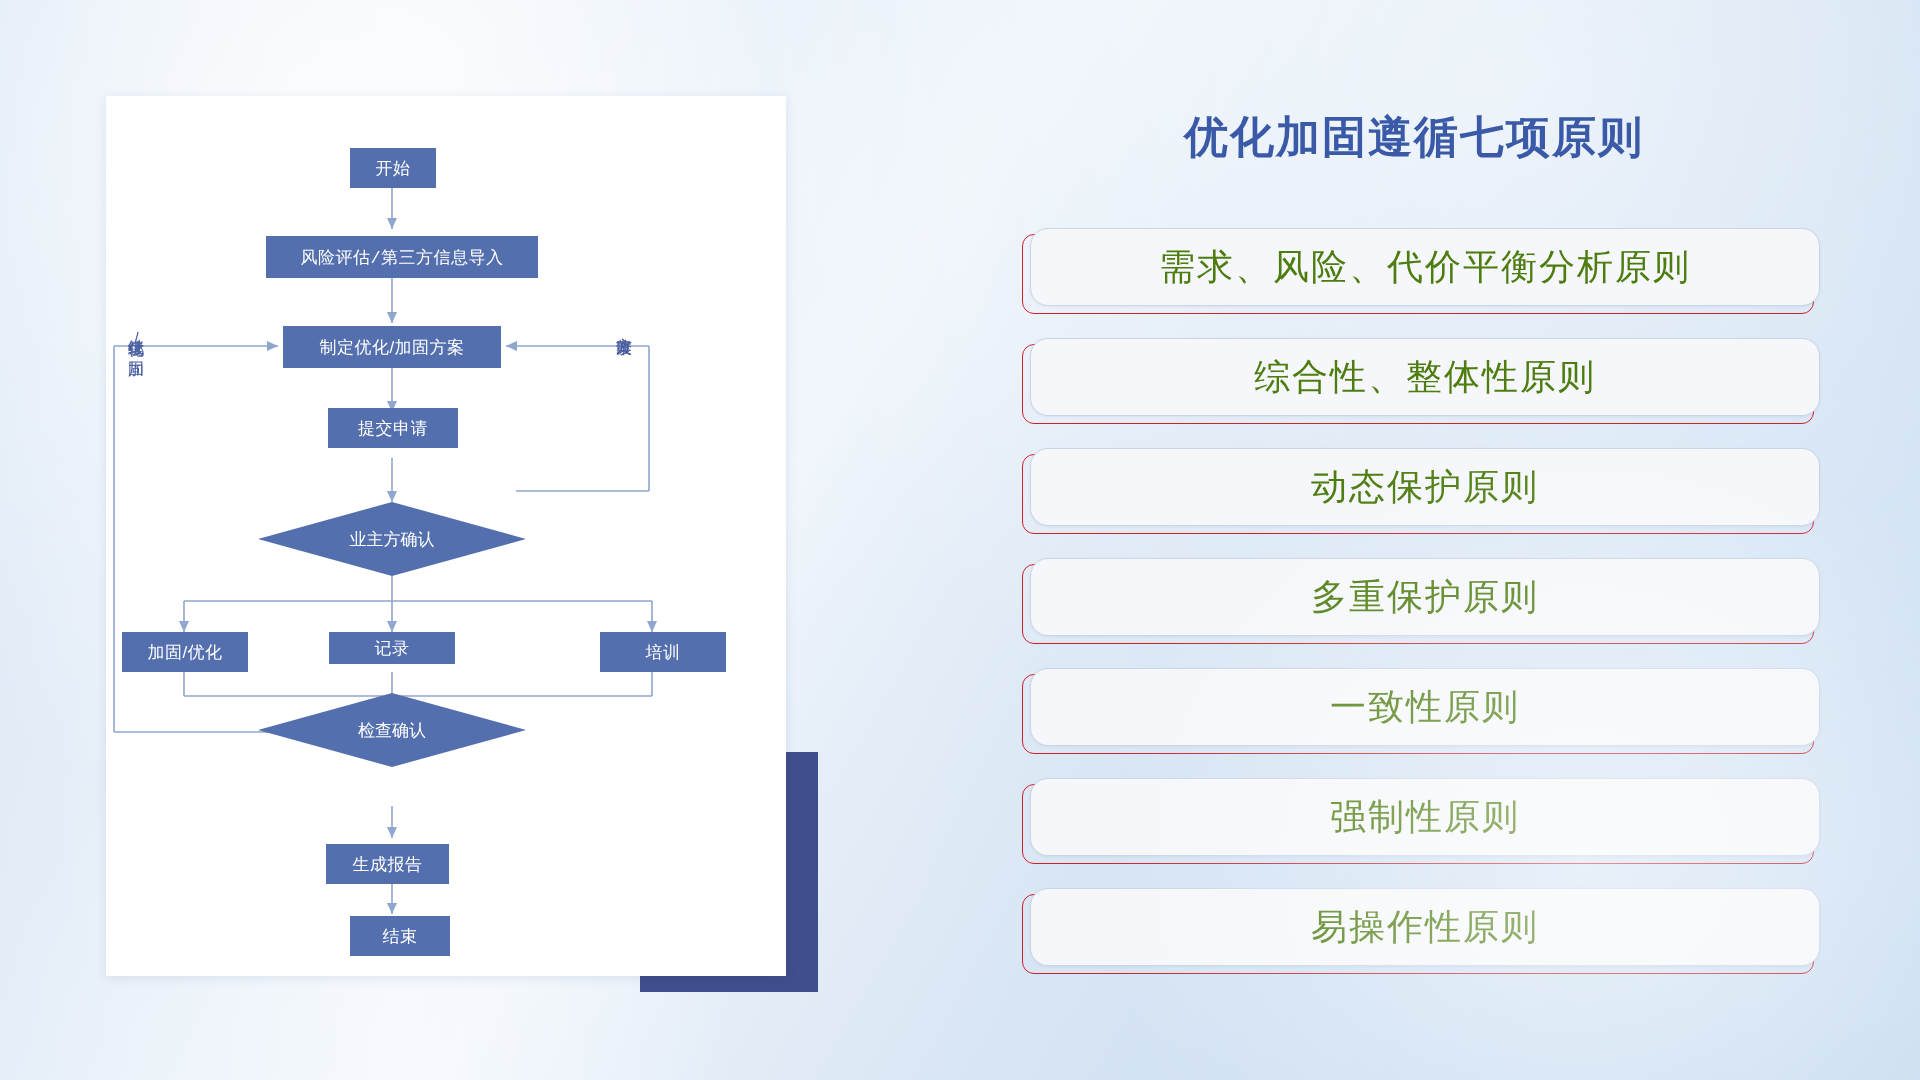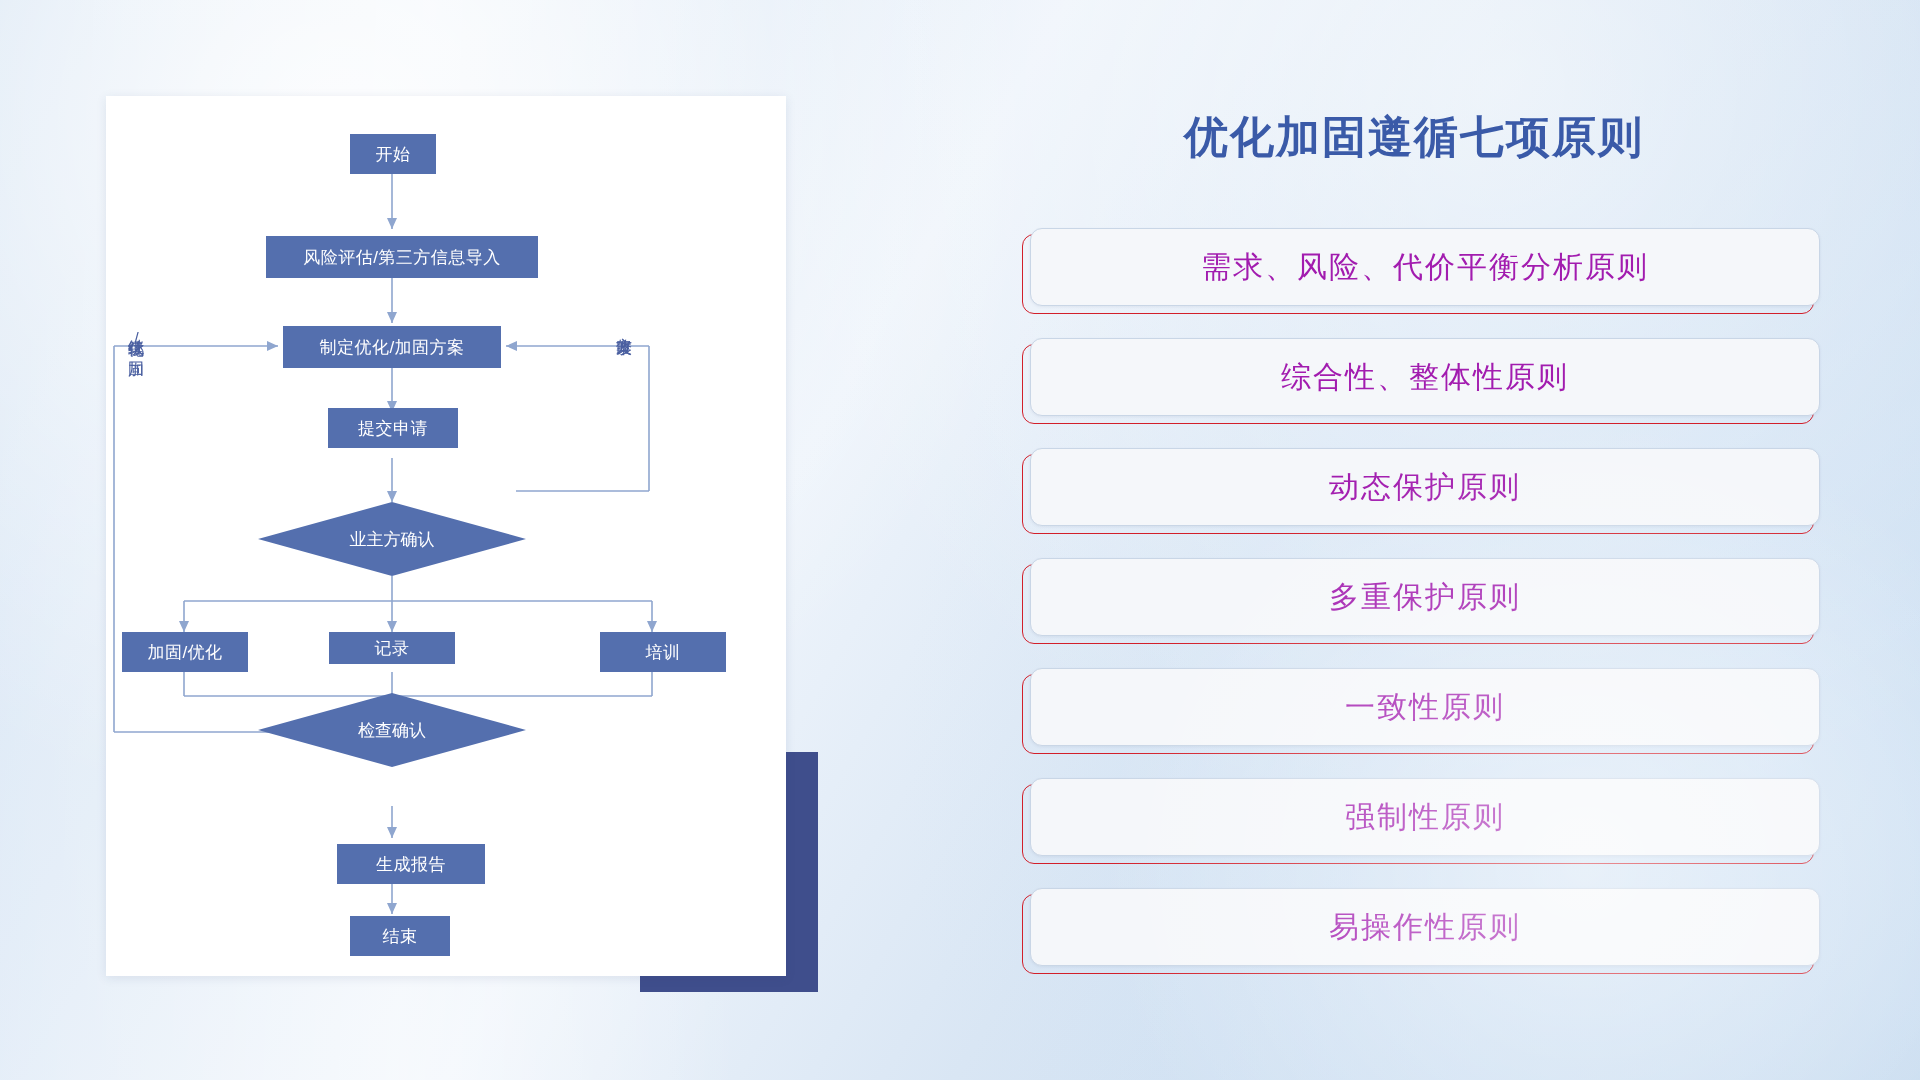--- a/index.html
+++ b/index.html
@@ -137,27 +137,27 @@
     border-radius: 12px;
     background: transparent;
   }
   .pill {
     position: absolute;
     left: 8px; top: 0;
     width: 790px;
     height: 78px;
     box-sizing: border-box;
     border: 1px solid #c9d6e6;
-    border-radius: 12px;
+    border-radius: 18px;
     background: #f5f7fa;
     display: flex;
     align-items: center;
     justify-content: center;
-    font-size: 30px;
-    color: #a21caf;
+    font-size: 36px;
+    color: #4d7c0f;
     letter-spacing: 2px;
     box-shadow: 0 1px 3px rgba(50,70,120,0.08);
   }
 </style>
 </head>
 <body>
 
 <div id="slide">
 
   <div class="shadow-block"></div>
@@ -205,25 +205,25 @@
 
           <path d="M286,788 L286,818" marker-end="url(#arrow)"></path>
         </g>
 
         <g fill="#546fae">
           <polygon points="286,406 420,443 286,480 152,443"></polygon>
           <polygon points="286,597 420,634 286,671 152,634"></polygon>
         </g>
       </svg>
 
-      <div class="node" style="left:244px; top:38px; width:86px; height:40px;">
+      <div class="node" style="left:244px; top:52px; width:86px; height:40px;">
         <span>开始</span>
       </div>
 
-      <div class="node" style="left:160px; top:140px; width:272px; height:42px;">
+      <div class="node" style="left:160px; top:140px; width:272px; height:42px;font-family:Liberation Mono, monospace;">
         <span>风险评估/第三方信息导入</span>
       </div>
 
       <div class="node" style="left:177px; top:230px; width:218px; height:42px;">
         <span>制定优化/加固方案</span>
       </div>
 
       <div class="node" style="left:222px; top:312px; width:130px; height:40px;">
         <span>提交申请</span>
       </div>
@@ -241,21 +241,21 @@
       </div>
 
       <div class="node" style="left:494px; top:536px; width:126px; height:40px;">
         <span>培训</span>
       </div>
 
       <div class="diamond-label" style="left:206px; top:620px; width:160px; height:28px;">
         <span>检查确认</span>
       </div>
 
-      <div class="node" style="left:231px; top:748px; width:148px; height:40px;align-items:center;">
+      <div class="node" style="left:220px; top:748px; width:123px; height:40px;align-items:center;">
         <span>生成报告</span>
       </div>
 
       <div class="node" style="left:244px; top:820px; width:100px; height:40px;text-align:center;">
         <span>结束</span>
       </div>
 
       <div class="side-label" style="left:20px; top:230px; height:160px;">继续优化/加固</div>
 
       <div class="side-label" style="left:508px; top:228px; height:120px;">方案修改</div>

